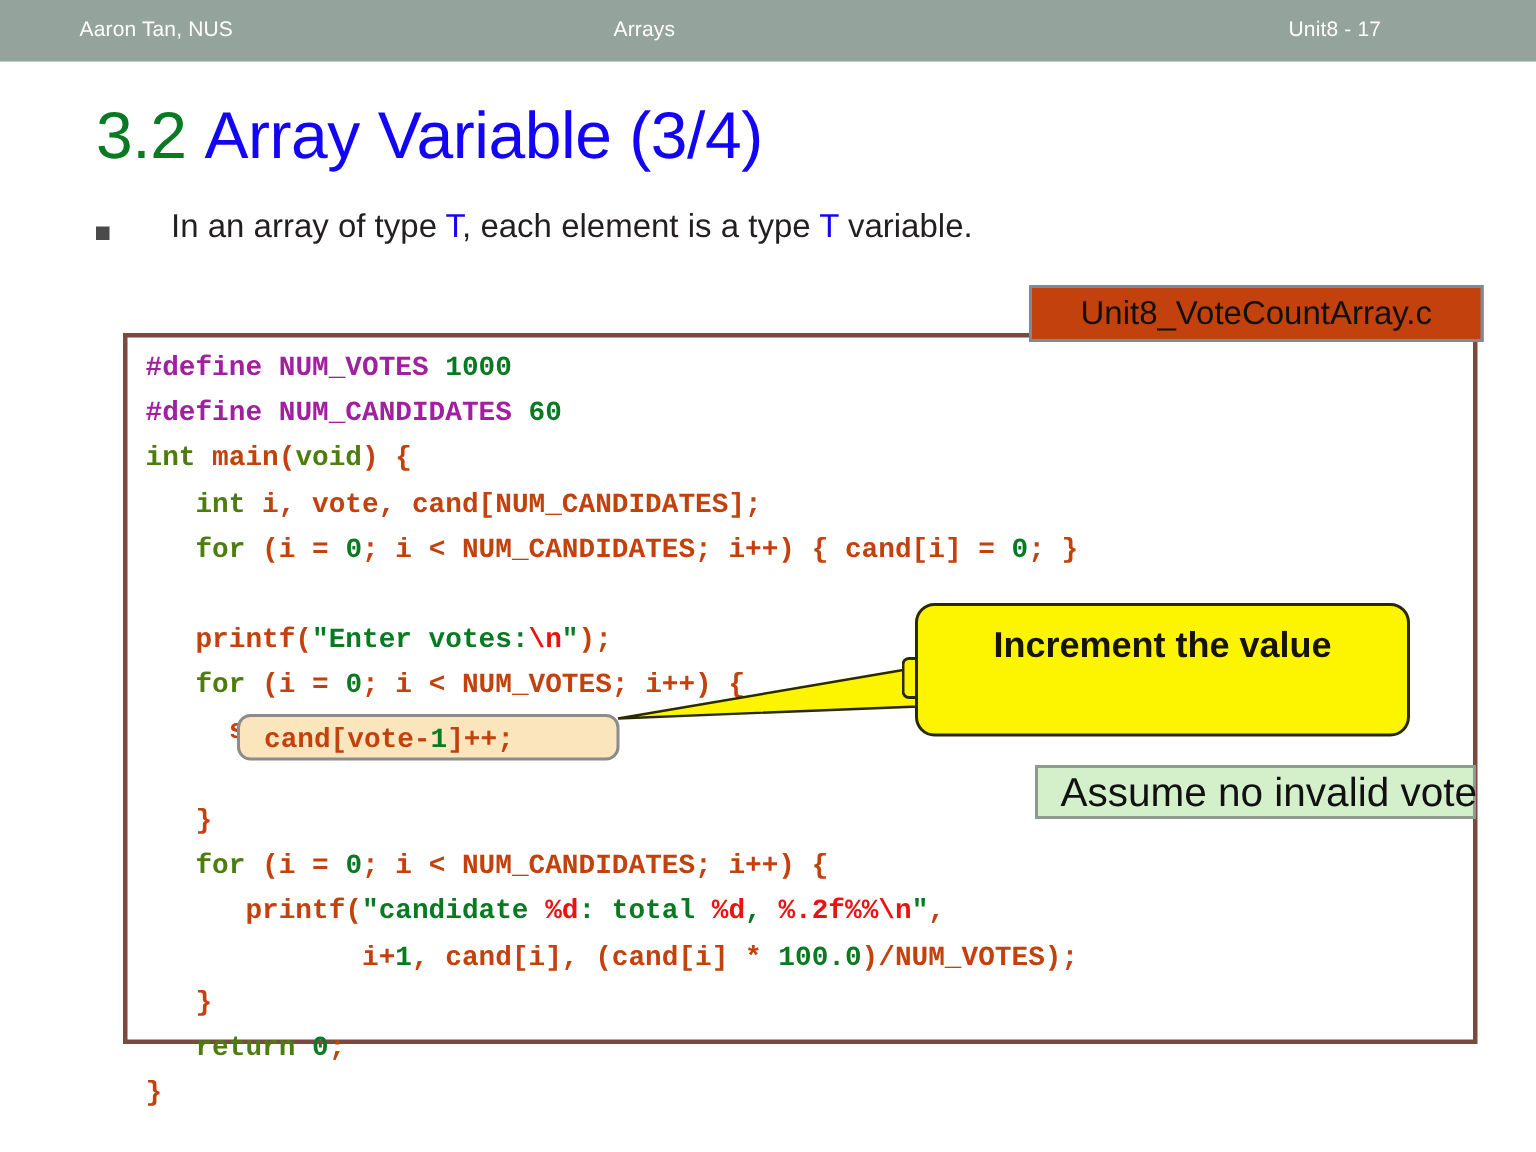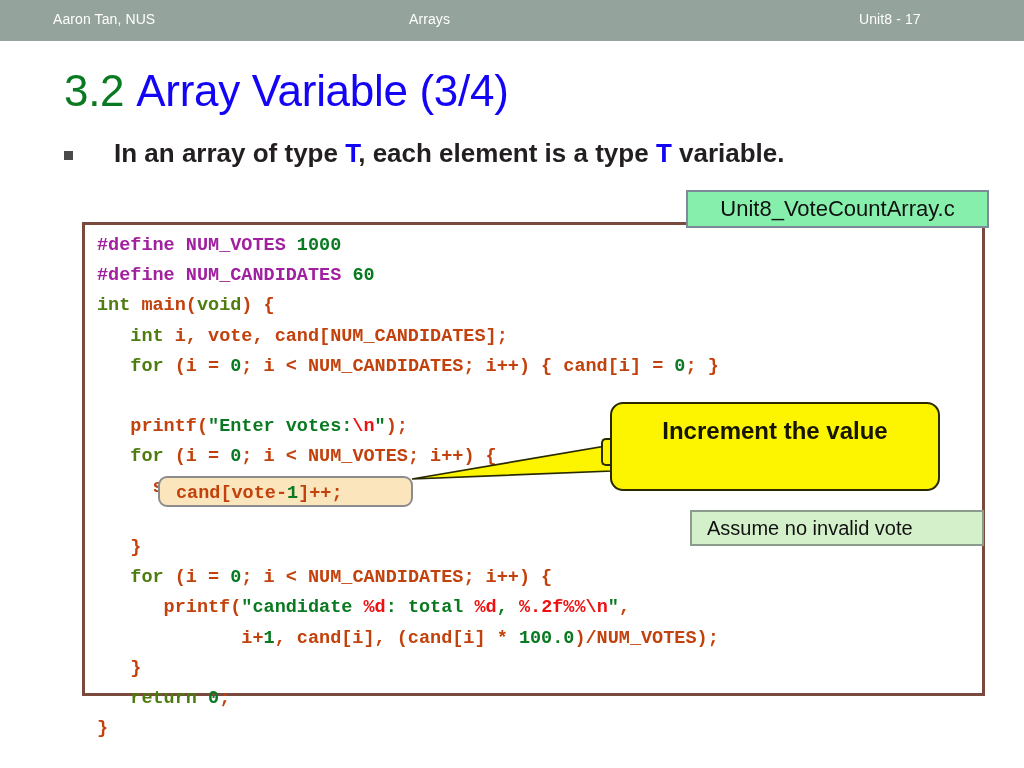--- a/index.html
+++ b/index.html
@@ -62,25 +62,24 @@
     left: 4px;
     top: 13px;
     width: 9px;
     height: 9px;
     background: #4a4a4a;
   }
   #bullet-text {
     position: absolute;
     left: 54px;
     top: 0;
-    font-size: 26px;
+    font-size: 22px;
     color: #231f20;
     white-space: nowrap;
     font-family: "Liberation Sans", sans-serif;
-    font-weight: bold;
   }
   #bullet-text .tvar {
     color: #1304f5;
   }
 
   
   #code-block {
     position: absolute;
     left: 82px;
     top: 222px;
@@ -135,21 +134,21 @@
     color: #000000;
   }
 
   
   #filename-box {
     position: absolute;
     left: 686px;
     top: 190px;
     width: 303px;
     height: 38px;
-    background: #86efac;
+    background: #c2410c;
     border: 2px solid #7d8a99;
     box-sizing: border-box;
     display: flex;
     align-items: center;
     justify-content: center;
   }
   #filename-text {
     font-size: 22px;
     color: #111111;
     font-family: "Liberation Sans", sans-serif;
@@ -213,21 +212,21 @@
     width: 294px;
     height: 36px;
     background: #d4f0ca;
     border: 2px solid #8c9c8c;
     box-sizing: border-box;
     display: flex;
     align-items: center;
   }
   #note-green-text {
     padding-left: 15px;
-    font-size: 20px;
+    font-size: 27px;
     color: #111111;
     font-family: "Liberation Sans", sans-serif;
     white-space: nowrap;
   }
 </style>
 </head>
 <body>
 
 <div id="header-bar">
   <span class="hdr-text" id="hdr-author">Aaron Tan, NUS</span>

